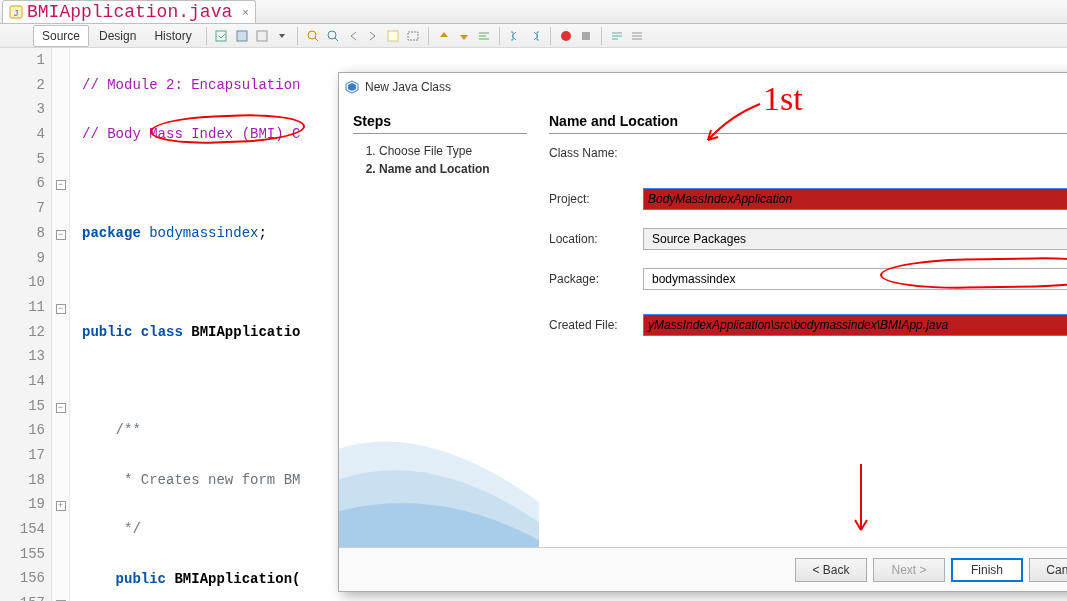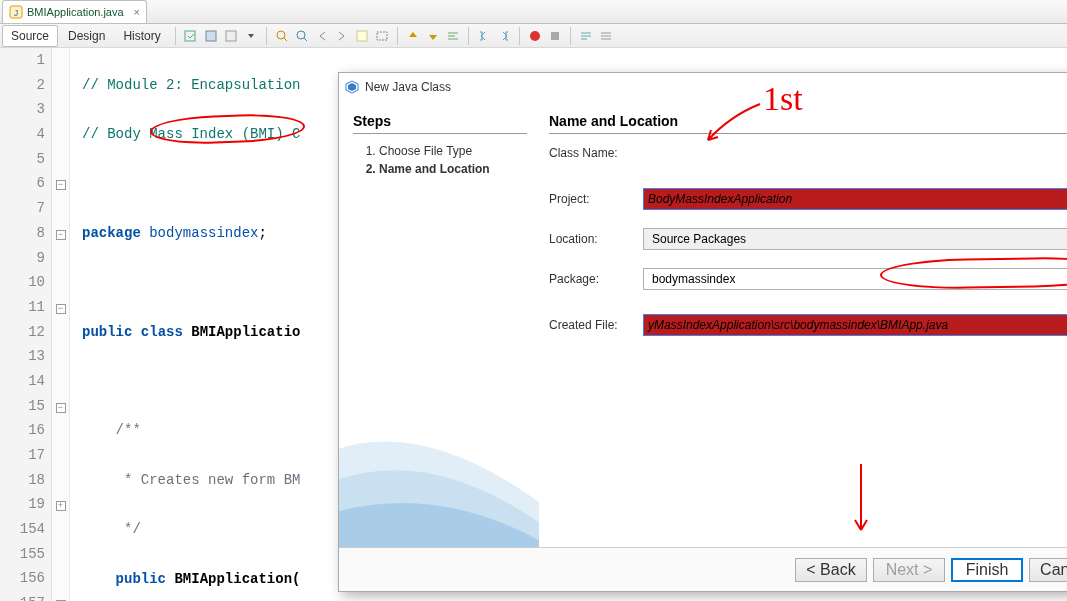--- a/index.html
+++ b/index.html
@@ -2,38 +2,38 @@
 <html><head>
 <meta charset="utf-8">
 <style>
 * { margin: 0; padding: 0; box-sizing: border-box; }
 body { font-family: "Segoe UI", Tahoma, sans-serif; font-size: 12px; background: #fff; overflow: hidden; width: 1067px; height: 601px; position: relative; }
 
 
 .tab-bar { height: 24px; background: linear-gradient(#fafafa, #eaeaea); border-bottom: 1px solid #bfbfbf; display: flex; align-items: center; }
 .file-tab { height: 23px; background: #fff; border: 1px solid #bfbfbf; border-bottom: none; border-radius: 3px 3px 0 0; display: flex; align-items: center; padding: 0 6px; margin-left: 2px; gap: 4px; }
 .file-tab .jicon { width: 14px; height: 14px; }
-.file-tab .label { font-size: 11px; color: #14532d; }
+.file-tab .label { font-size: 18px; color: #be185d; font-family: Liberation Mono, monospace; }
 .file-tab .close-x { font-family: Arial; color: #777; font-size: 11px; margin-left: 6px; }
 
 
 .sub-toolbar { height: 24px; background: linear-gradient(#f7f7f7, #ededed); border-bottom: 1px solid #d8d8d8; display: flex; align-items: center; gap: 2px; padding: 0 2px; }
 .sub-toolbar .tab-btn { height: 22px; padding: 0 8px; display: flex; align-items: center; color: #333; }
-.sub-toolbar .tab-btn.active { background: #fff; border: 1px solid #bfbfbf; border-radius: 2px; }
+.sub-toolbar .tab-btn.active { background: #fff; border: 1px solid #bfbfbf; border-radius: 2px; margin-left: 31px; }
 .sub-toolbar .sep { width: 1px; height: 18px; background: #c8c8c8; margin: 0 4px; }
 .sub-toolbar .tb-icon { width: 18px; height: 18px; display: flex; align-items: center; justify-content: center; }
 
 
 .code-area { display: flex; height: calc(601px - 48px); font-family: "Consolas","Courier New",monospace; font-size: 14px; line-height: 24.7px; }
 .gutter { width: 52px; background: #f4f4f4; border-right: 1px solid #e2e2e2; text-align: right; color: #888; padding-right: 6px; user-select: none; }
 .fold-gutter { width: 18px; background: #fbfbfb; border-right: 1px solid #e9e9e9; color: #888; text-align: center; user-select: none; }
 .fold-gutter .fbox { display: inline-block; width: 10px; height: 10px; border: 1px solid #9a9a9a; font-size: 9px; line-height: 8px; text-align: center; background: #fff; }
 .code { flex: 1; white-space: pre; color: #000; position: relative; padding-left: 12px; }
 .kw { color: #0451a5; font-weight: bold; }
-.cm { color: #0f766e; }
+.cm { color: #a21caf; }
 .doccm { color: #6a737d; }
 .id { color: #000; font-weight: bold; }
 .line { height: 24.7px; }
 .blue-line { color: #0451a5; }
 
 
 .redstroke { position: absolute; border: 2px solid #e00; border-radius: 50%; pointer-events: none; }
 .redtext { position: absolute; color: #e00; font-family: "Comic Sans MS", cursive; font-size: 34px; pointer-events: none; }
 .redarrow { position: absolute; pointer-events: none; }
 
@@ -49,21 +49,21 @@
 .dlg-left ol li { margin-bottom: 4px; }
 .dlg-left ol li.current { font-weight: bold; }
 .dlg-right { flex: 1; padding: 12px 14px 12px 8px; }
 .dlg-right h3 { font-size: 14px; font-weight: bold; border-bottom: 1px solid #999; padding-bottom: 4px; margin-bottom: 12px; }
 .form-row { display: flex; align-items: center; margin-bottom: 18px; gap: 8px; }
 .form-row label { width: 86px; font-size: 12px; color: #333; text-decoration: underline; text-decoration-color: transparent; }
 .form-row input, .form-row .readonly, .form-row select { flex: 1; height: 22px; border: 1px solid #767676; padding: 0 4px; font-size: 12px; font-family: inherit; background: #fff; }
 .form-row .readonly { background: #b91c1c; border: 1px solid #3b82f6; display: flex; align-items: center; font-style: italic; }
 .form-row select { background: #f0f0f0; border: 1px solid #b0b0b0; }
 .dlg-footer { border-top: 1px solid #ccc; height: 44px; display: flex; align-items: center; justify-content: flex-end; padding: 0 10px; gap: 6px; background: #fafafa; }
-.dlg-footer button { width: 72px; height: 24px; font-size: 16px; border: 1px solid #adadad; background: linear-gradient(#f5f5f5,#e6e6e6); color: #333; }
+.dlg-footer button { width: 72px; height: 24px; font-size: 12px; border: 1px solid #adadad; background: linear-gradient(#f5f5f5,#e6e6e6); color: #333; }
 .dlg-footer button:disabled { color: #a0a0a0; }
 .dlg-footer button.primary { border: 2px solid #0078d7; background: #fff; }
 .dlg-bg-art { position: absolute; left: 0; bottom: 44px; width: 200px; height: 150px; overflow: hidden; pointer-events: none; }
 
 
 svg { display: block; }
 </style>
 </head>
 <body>
 

